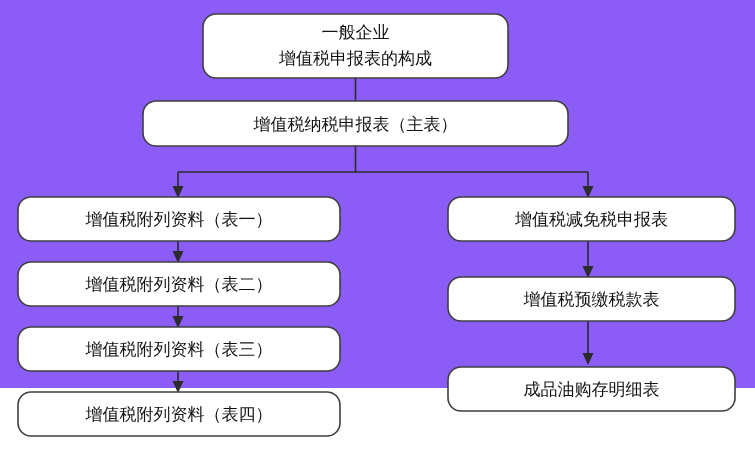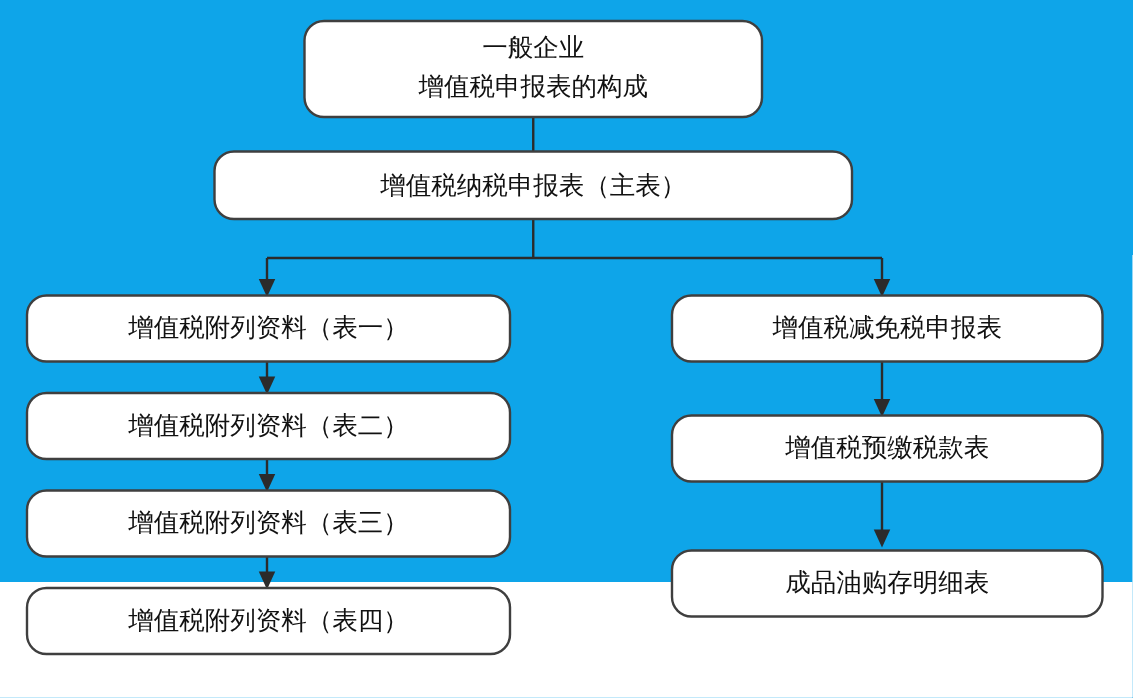--- a/index.html
+++ b/index.html
@@ -10,21 +10,21 @@
   body {
     width: 755px;
     height: 465px;
     font-family: "DejaVu Sans", "Liberation Sans", sans-serif;
     overflow: hidden;
   }
   #flowchart-root {
     position: relative;
     width: 755px;
     height: 388px;
-    background: #0ea5e9;
+    background: #8b5cf6;
   }
   svg.chart-canvas {
     position: absolute;
     top: 0;
     left: 0;
     width: 755px;
     height: 465px;
     display: block;
   }
   .node-box {

